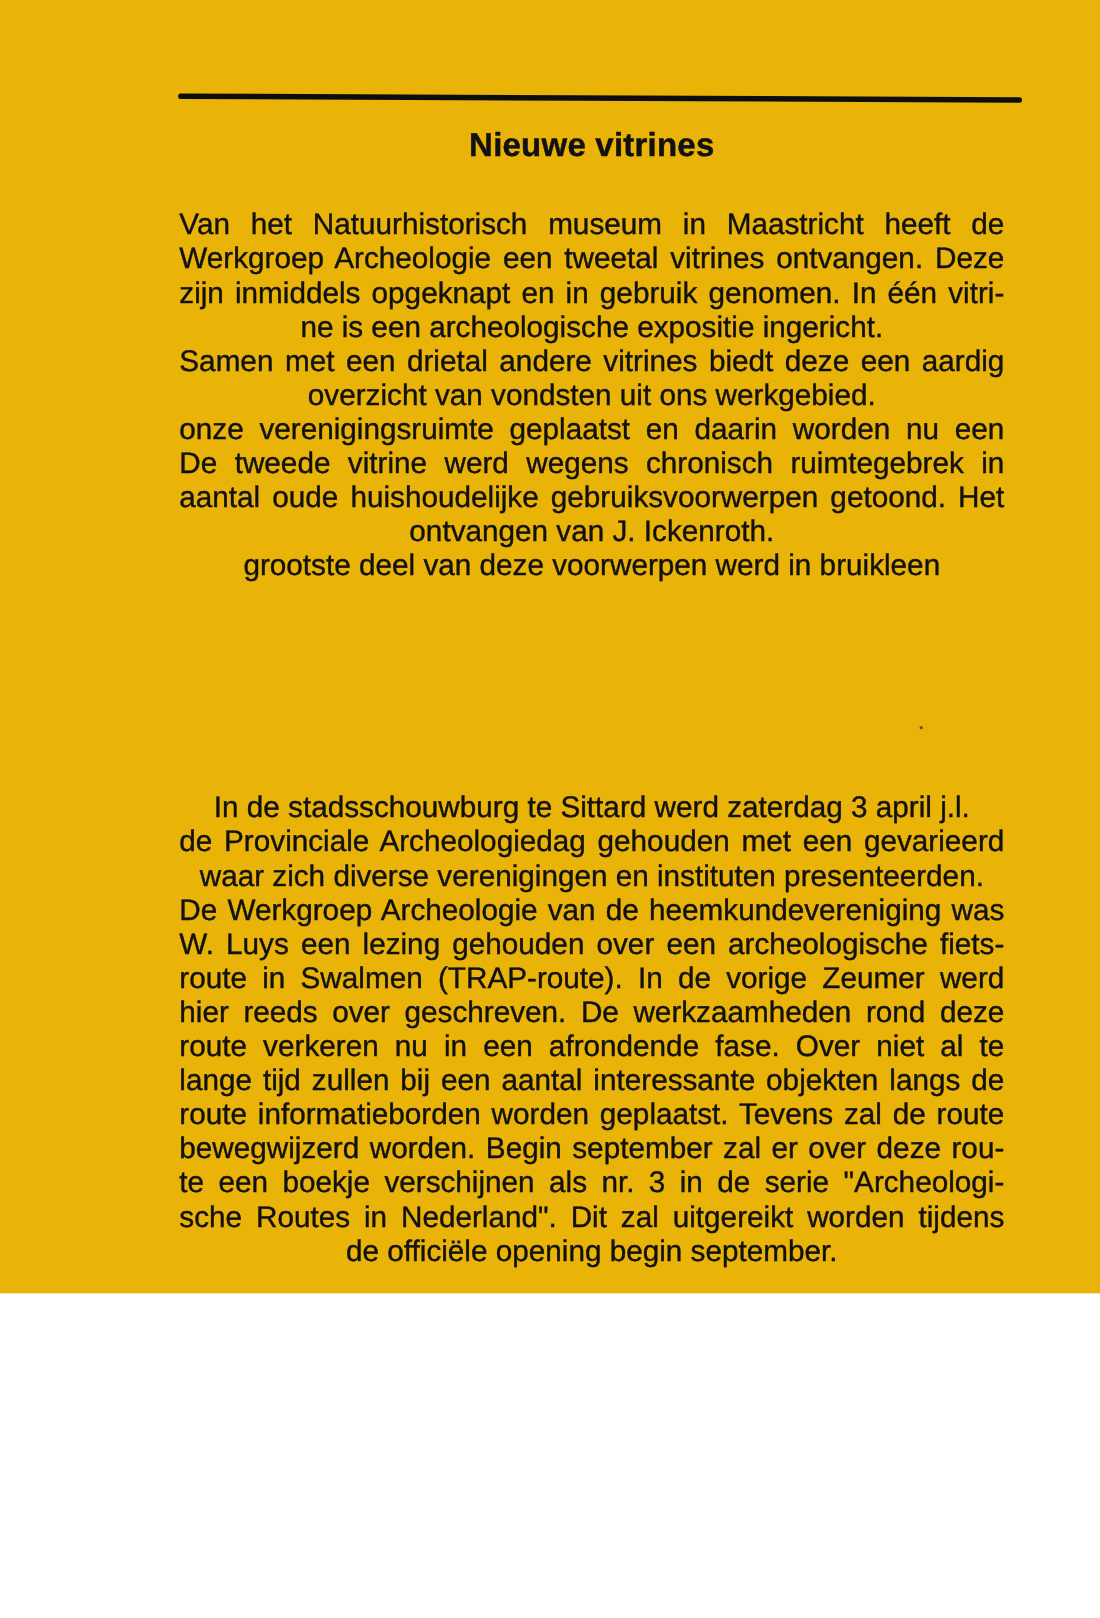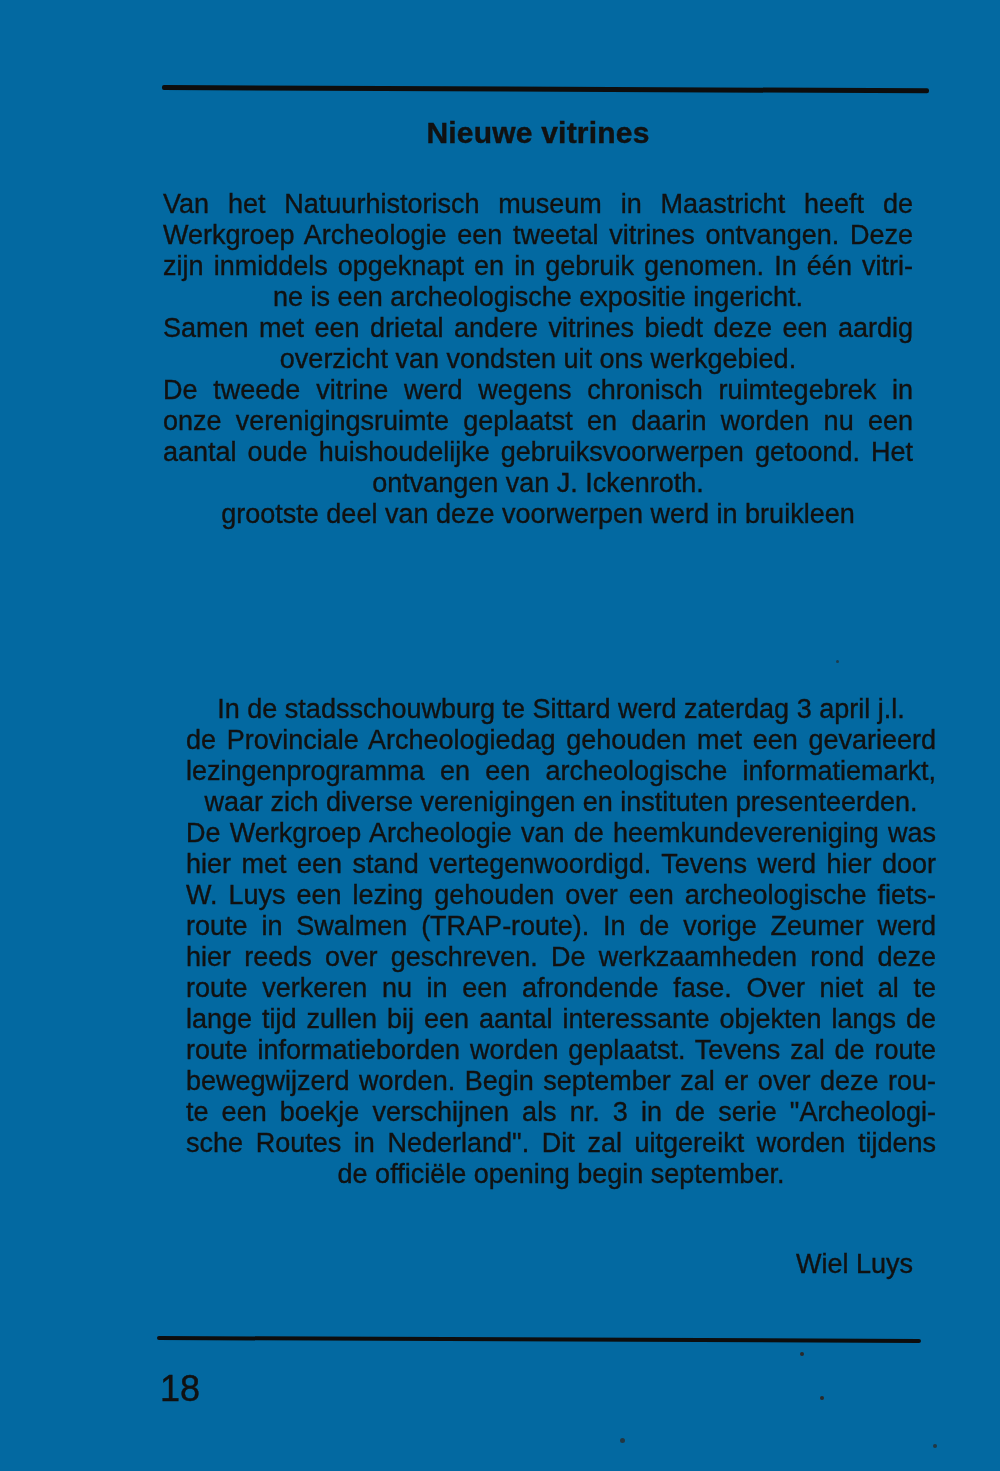--- a/index.html
+++ b/index.html
@@ -3,22 +3,22 @@
 <meta charset="utf-8">
 <style>
   html, body {
     margin: 0;
     padding: 0;
     background: #ffffff;
   }
   .page {
     position: relative;
     width: 1000px;
-    height: 1471px;
-    background: #0369a1;
+    height: 1176px;
+    background: #eab308;
     overflow: hidden;
     font-family: "Liberation Sans", "DejaVu Sans", sans-serif;
     color: #111111;
   }
   .rule {
     position: absolute;
     background: #0d0d0d;
     transform-origin: left center;
   }
   .rule-top {
@@ -52,21 +52,21 @@
   .heading-2 { top: 620px; }
   .para {
     position: absolute;
     left: 163px;
     width: 750px;
     font-size: 27px;
     line-height: 31px;
     -webkit-text-stroke: 0.35px #111;
   }
   .para-1 { top: 189px; }
-  .para-2 { top: 694px; margin-left: 23px; }
+  .para-2 { top: 719px; }
   .line { text-align: center; white-space: normal; }
   .line.just {
     text-align: justify;
     text-align-last: justify;
   }
   .signature {
     position: absolute;
     left: 163px;
     top: 1249px;
     width: 750px;
@@ -101,35 +101,33 @@
 
   <h2 class="heading heading-1">Nieuwe vitrines</h2>
 
   <div class="para para-1">
       <div class="line just">Van het Natuurhistorisch museum in Maastricht heeft de</div>
       <div class="line just">Werkgroep Archeologie een tweetal vitrines ontvangen. Deze</div>
       <div class="line just">zijn inmiddels opgeknapt en in gebruik genomen. In één vitri-</div>
       <div class="line">ne is een archeologische expositie ingericht.</div>
       <div class="line just">Samen met een drietal andere vitrines biedt deze een aardig</div>
       <div class="line">overzicht van vondsten uit ons werkgebied.</div>
+      <div class="line just">onze verenigingsruimte geplaatst en daarin worden nu een</div>
       <div class="line just">De tweede vitrine werd wegens chronisch ruimtegebrek in</div>
-      <div class="line just">onze verenigingsruimte geplaatst en daarin worden nu een</div>
       <div class="line just">aantal oude huishoudelijke gebruiksvoorwerpen getoond. Het</div>
       <div class="line">ontvangen van J. Ickenroth.</div>
       <div class="line">grootste deel van deze voorwerpen werd in bruikleen</div>
     </div>
 
 
   <div class="para para-2">
       <div class="line">In de stadsschouwburg te Sittard werd zaterdag 3 april j.l.</div>
       <div class="line just">de Provinciale Archeologiedag gehouden met een gevarieerd</div>
-      <div class="line just">lezingenprogramma en een archeologische informatiemarkt,</div>
       <div class="line">waar zich diverse verenigingen en instituten presenteerden.</div>
       <div class="line just">De Werkgroep Archeologie van de heemkundevereniging was</div>
-      <div class="line just">hier met een stand vertegenwoordigd. Tevens werd hier door</div>
       <div class="line just">W. Luys een lezing gehouden over een archeologische fiets-</div>
       <div class="line just">route in Swalmen (TRAP-route). In de vorige Zeumer werd</div>
       <div class="line just">hier reeds over geschreven. De werkzaamheden rond deze</div>
       <div class="line just">route verkeren nu in een afrondende fase. Over niet al te</div>
       <div class="line just">lange tijd zullen bij een aantal interessante objekten langs de</div>
       <div class="line just">route informatieborden worden geplaatst. Tevens zal de route</div>
       <div class="line just">bewegwijzerd worden. Begin september zal er over deze rou-</div>
       <div class="line just">te een boekje verschijnen als nr. 3 in de serie "Archeologi-</div>
       <div class="line just">sche Routes in Nederland". Dit zal uitgereikt worden tijdens</div>
       <div class="line">de officiële opening begin september.</div>

